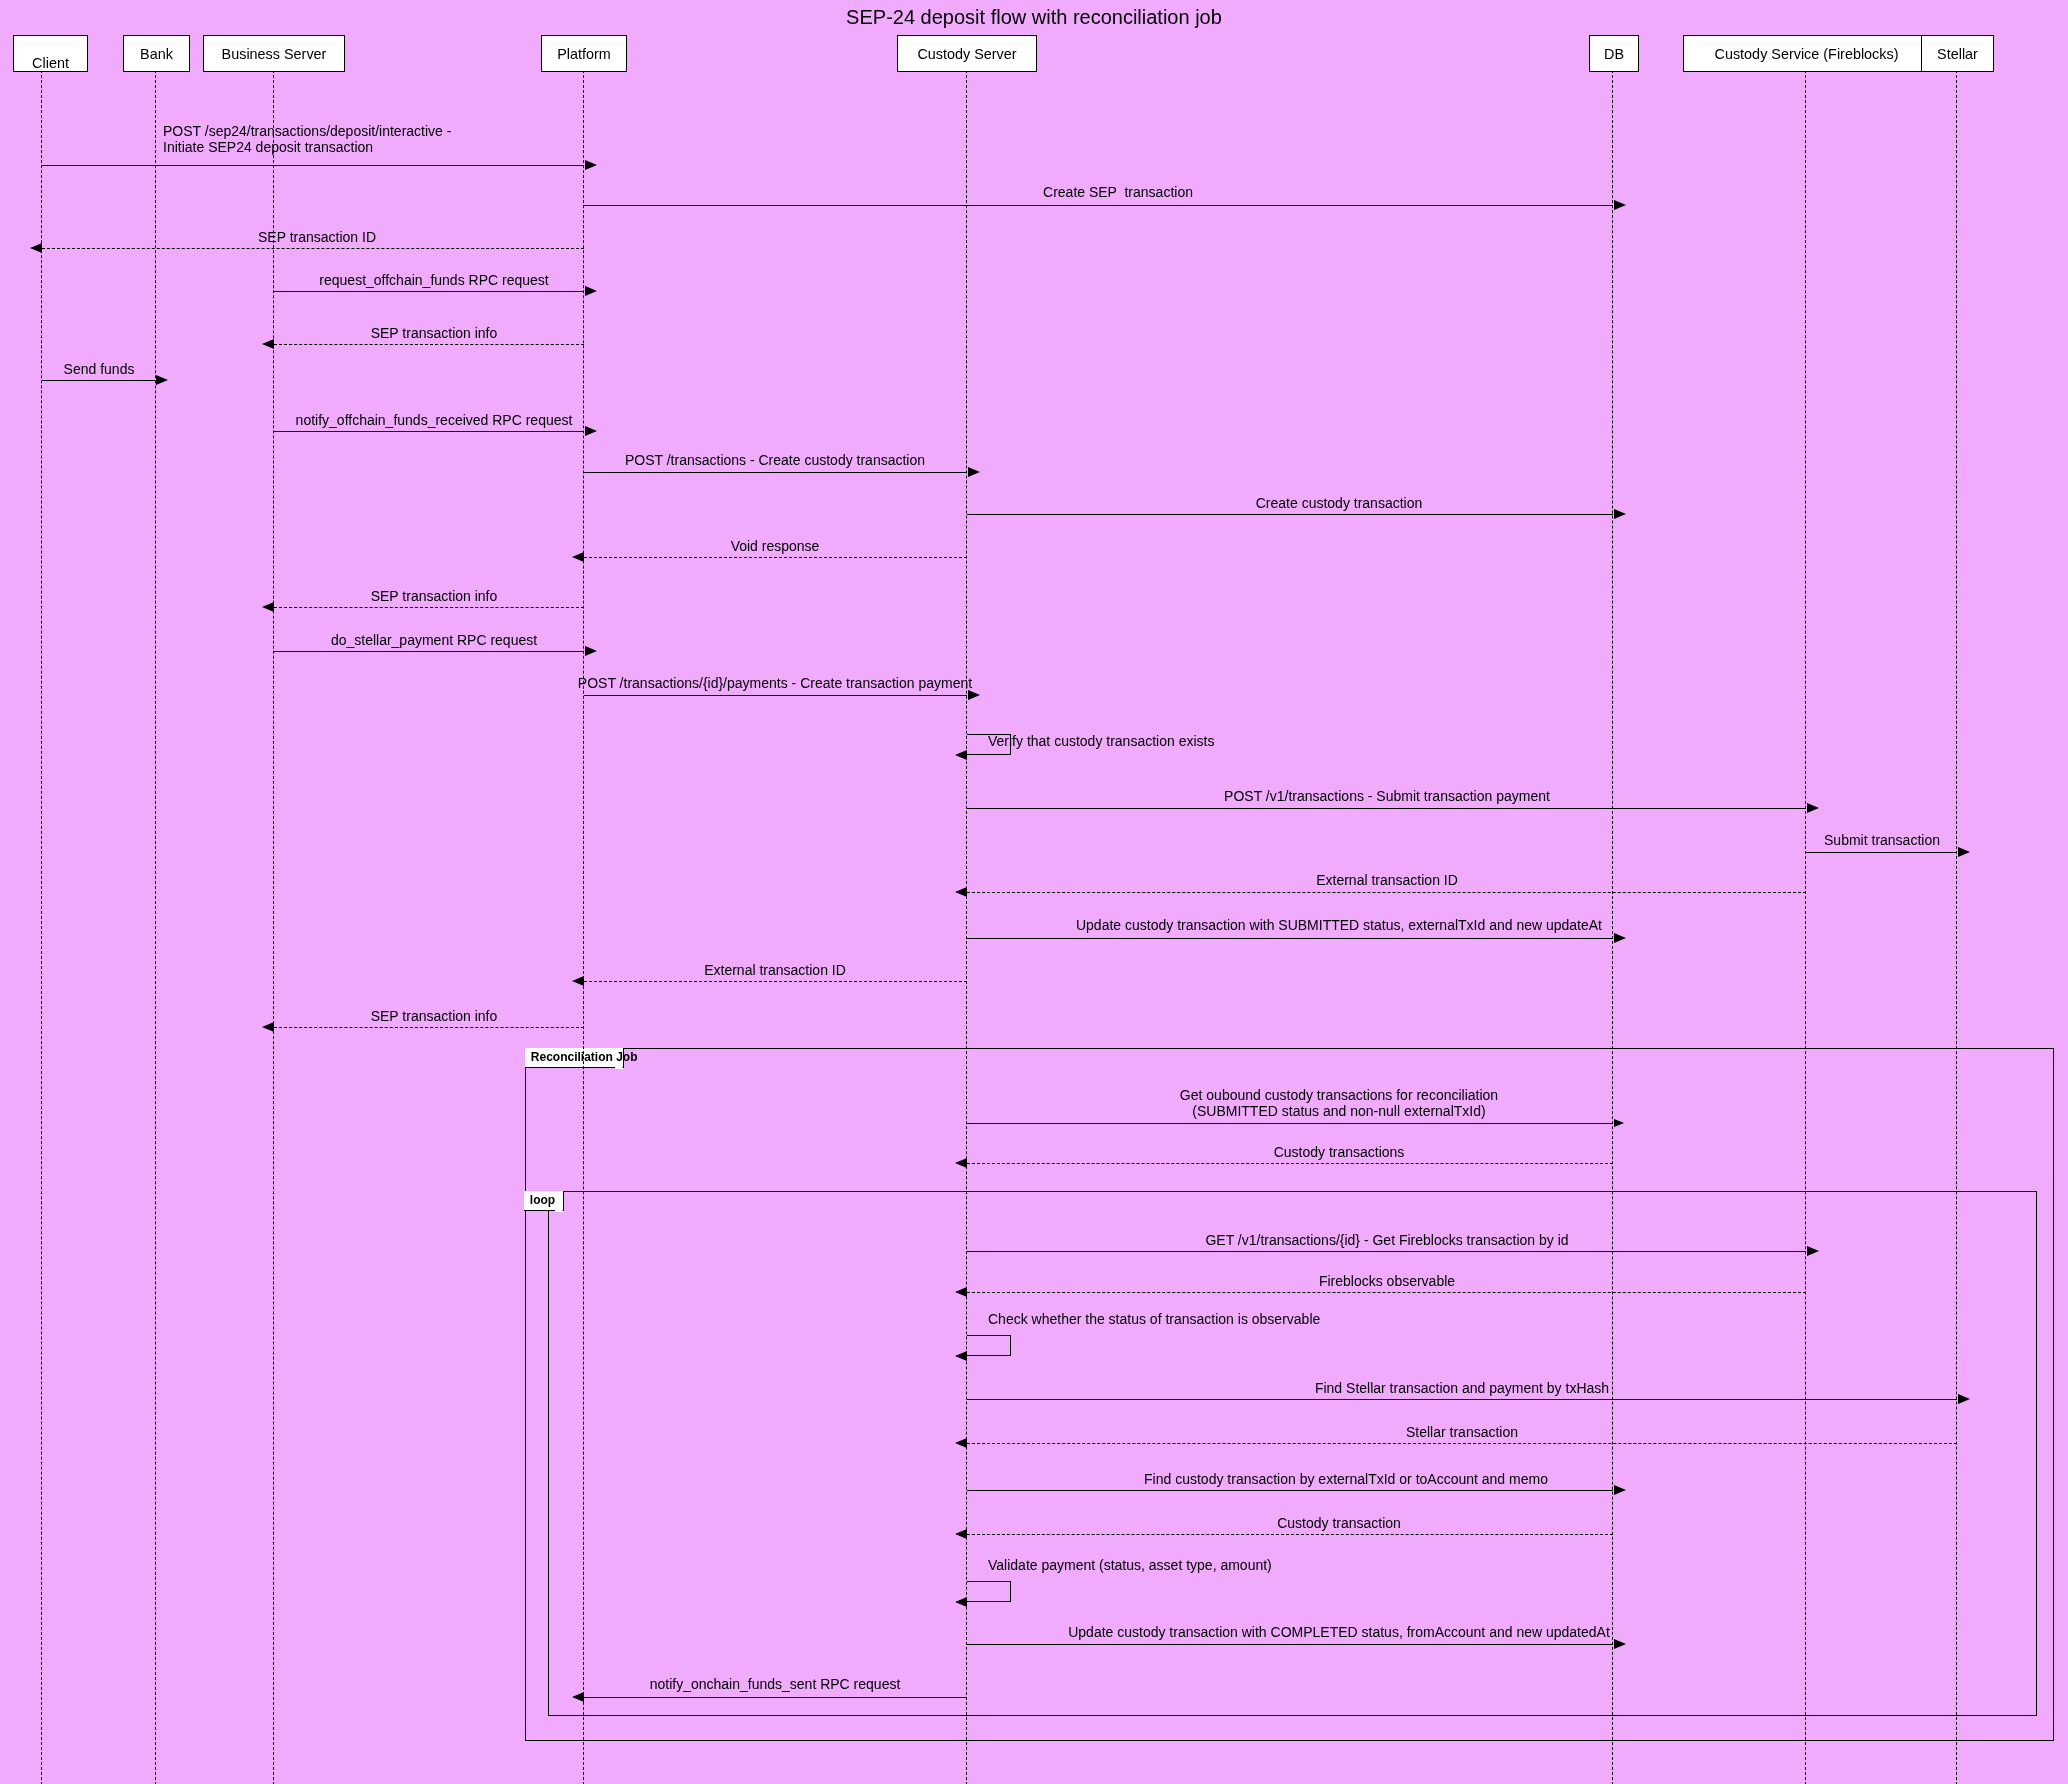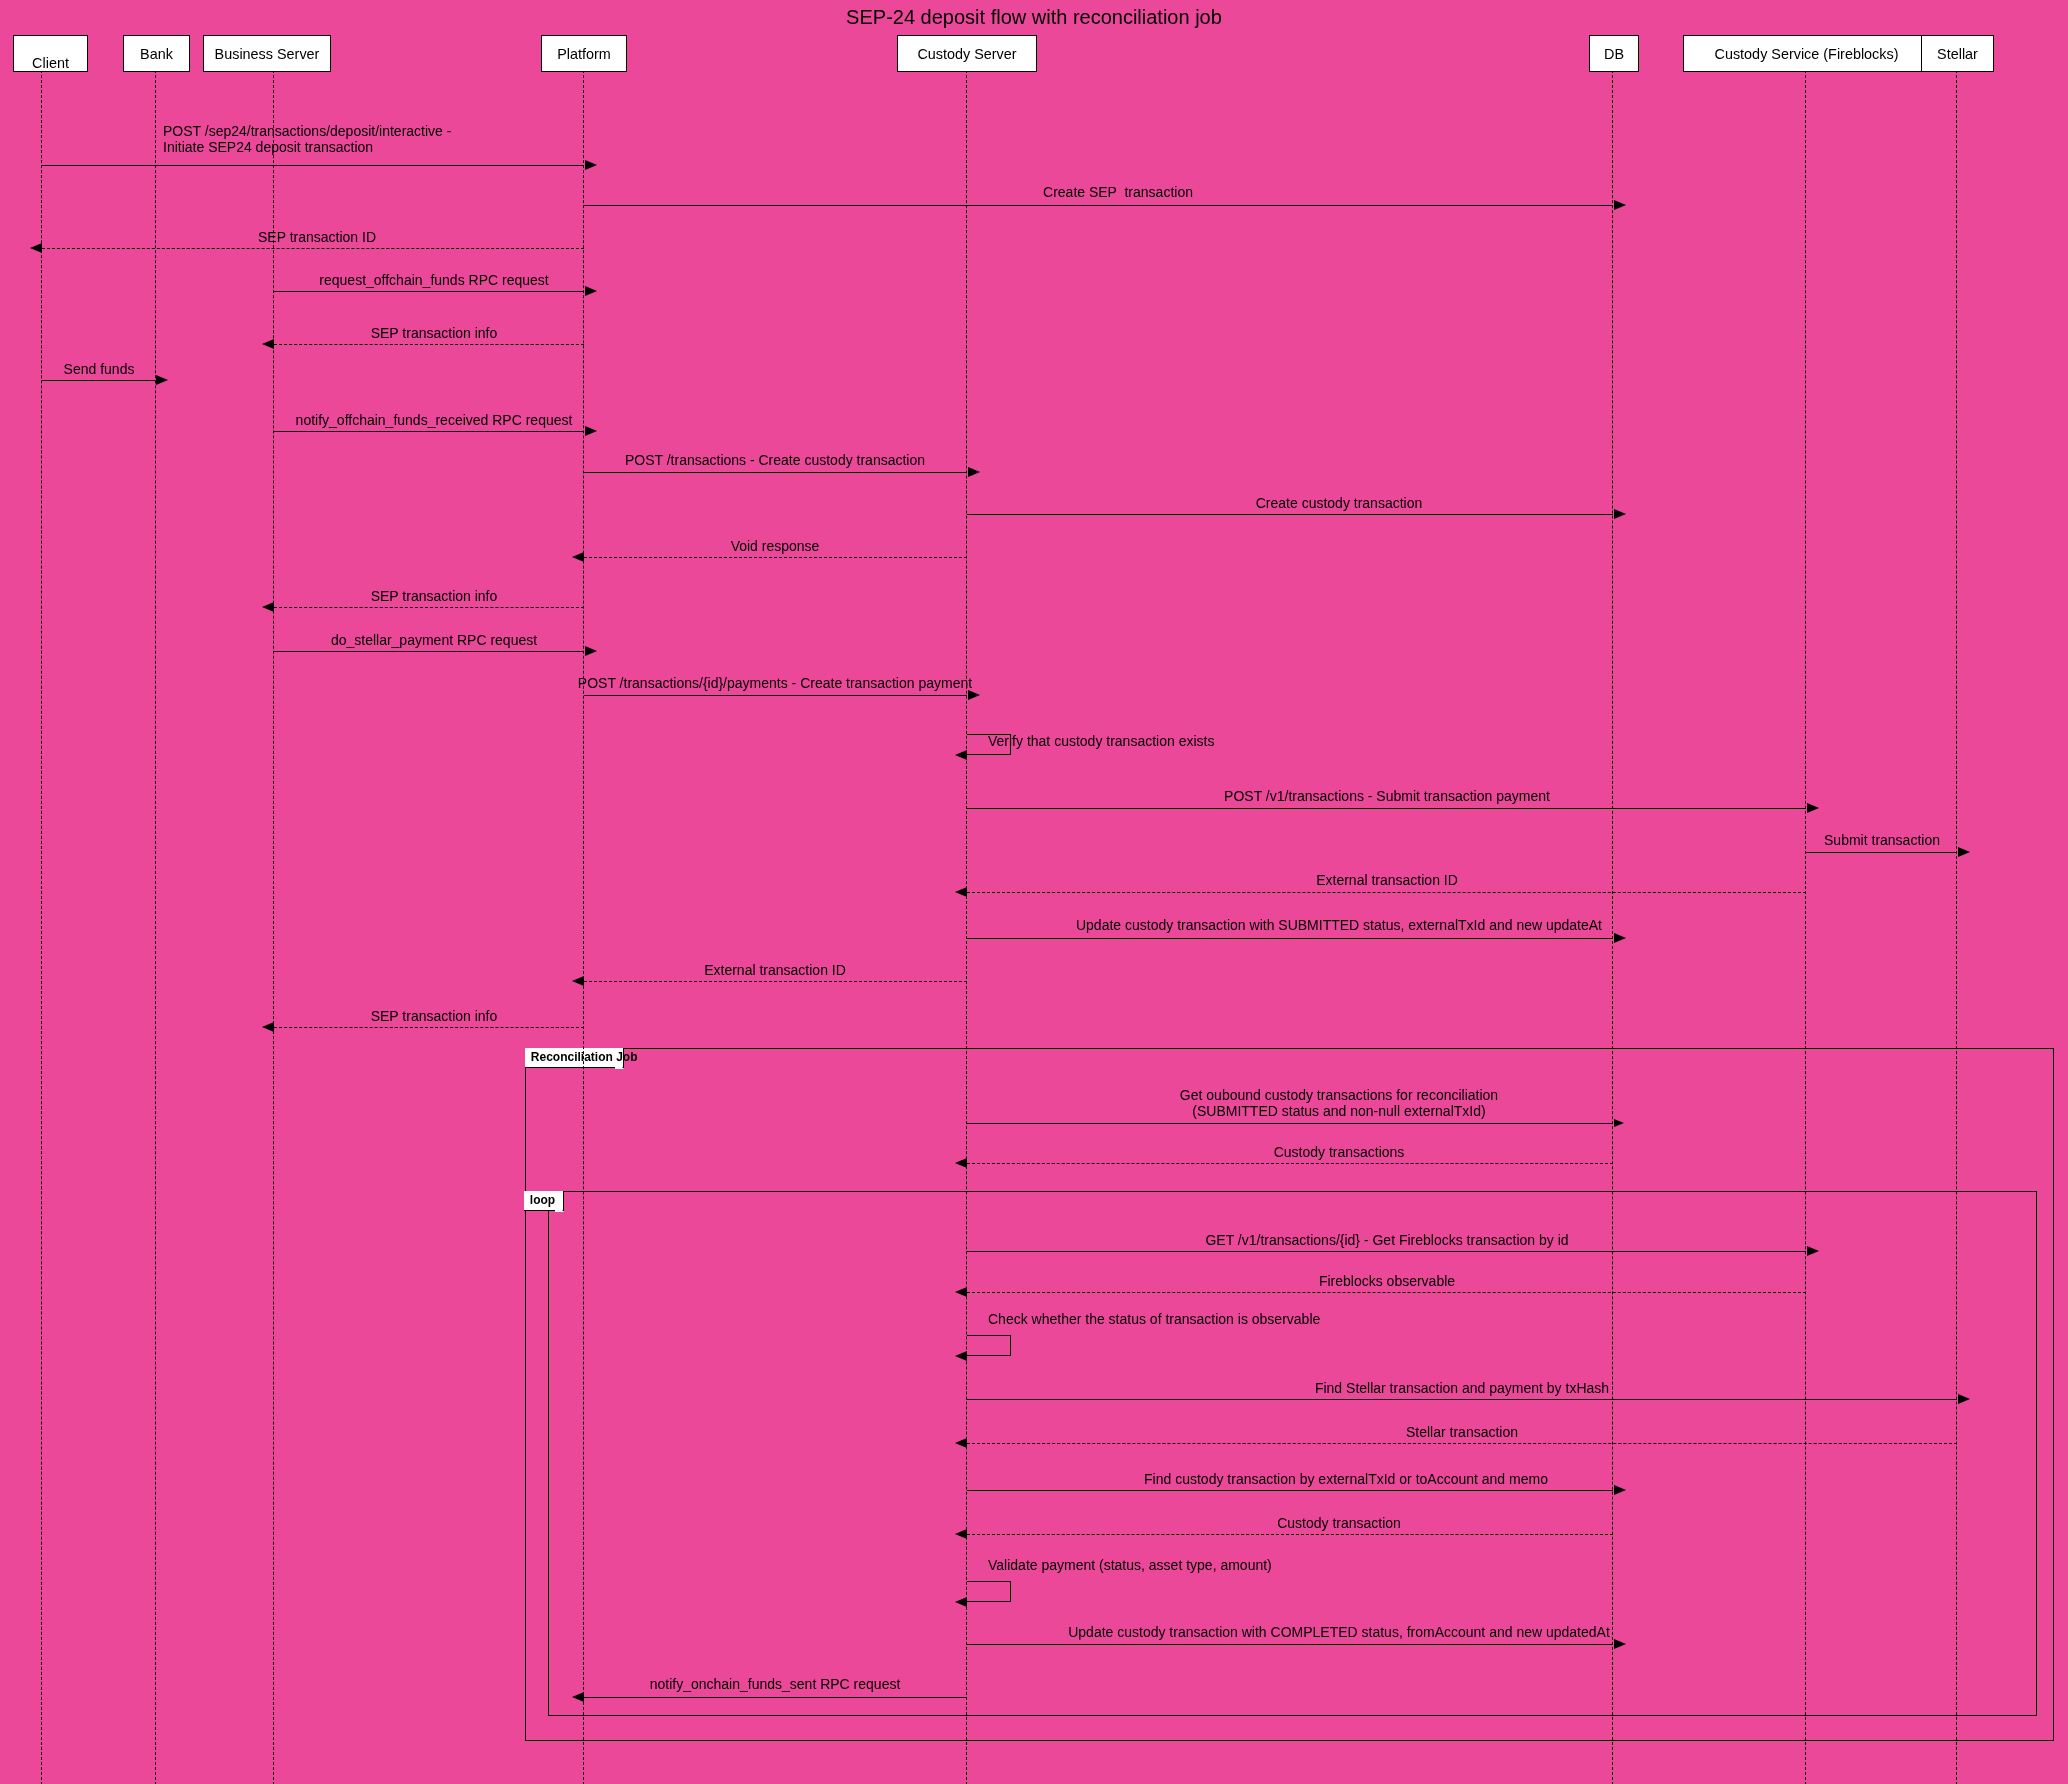--- a/index.html
+++ b/index.html
@@ -8,21 +8,21 @@
     background: #ffffff;
   }
   body {
     font-family: "Liberation Sans", sans-serif;
     color: #000000;
   }
   #canvas {
     position: relative;
     width: 2068px;
     height: 1785px;
-    background: #ec4899;
+    background: #f0abfc;
     overflow: hidden;
   }
   .diagram-title {
     position: absolute;
     left: 0;
     top: 5.8px;
     width: 2068px;
     text-align: center;
     font-size: 20px;
     color: #000;
@@ -161,21 +161,21 @@
       <div class="lifeline" style="left: 966px; top: 70px; height: 1715px;"></div>
       <div class="lifeline" style="left: 1612px; top: 70px; height: 1715px;"></div>
       <div class="lifeline" style="left: 1805px; top: 70px; height: 1715px;"></div>
       <div class="lifeline" style="left: 1956px; top: 70px; height: 1715px;"></div>
       <div class="actor-box" style="left: 13px; top: 35px; width: 75px; align-items: flex-end;">
         <span>Client</span>
       </div>
       <div class="actor-box" style="left: 123px; top: 35px; width: 67px;">
         <span>Bank</span>
       </div>
-      <div class="actor-box" style="left: 203px; top: 35px; width: 128px;">
+      <div class="actor-box" style="left: 203px; top: 35px; width: 142px;">
         <span>Business Server</span>
       </div>
       <div class="actor-box" style="left: 541px; top: 35px; width: 86px;">
         <span>Platform</span>
       </div>
       <div class="actor-box" style="left: 897px; top: 35px; width: 140px;">
         <span>Custody Server</span>
       </div>
       <div class="actor-box" style="left: 1589px; top: 35px; width: 50px;">
         <span>DB</span>

